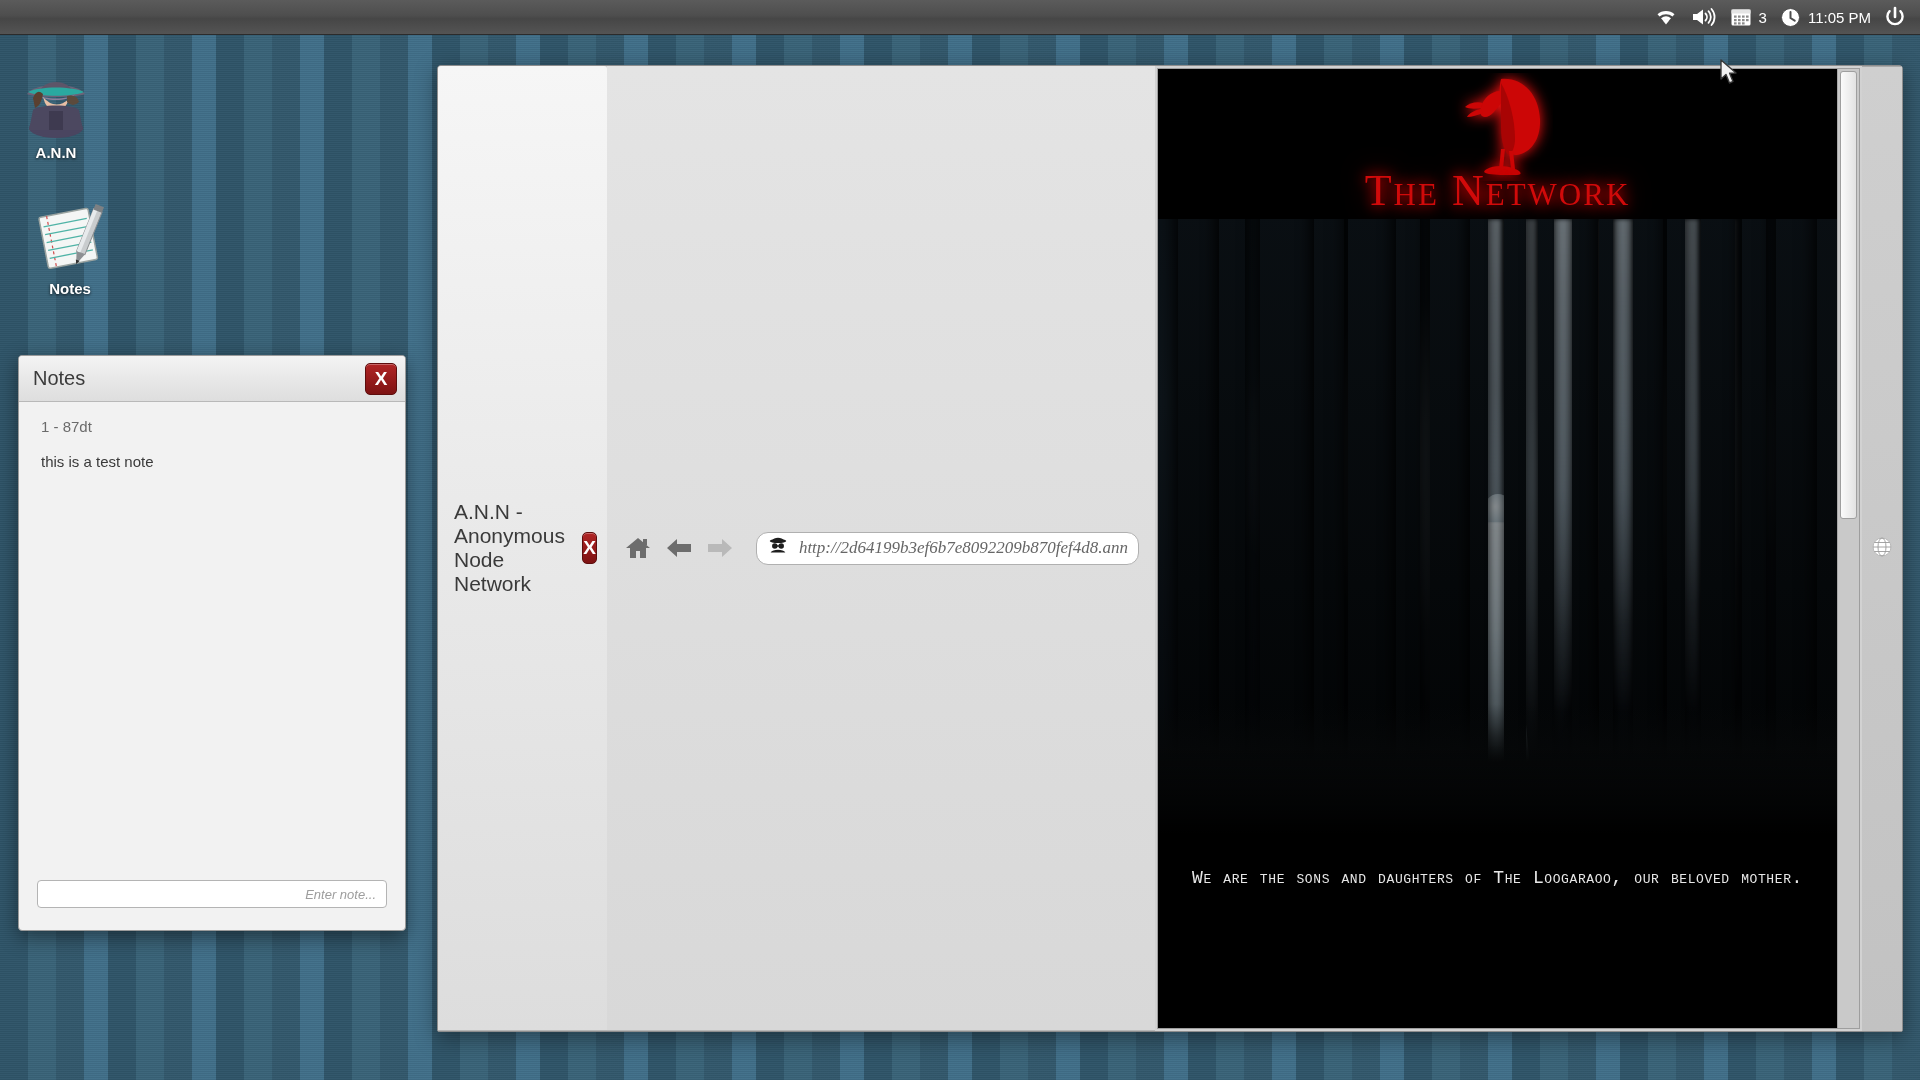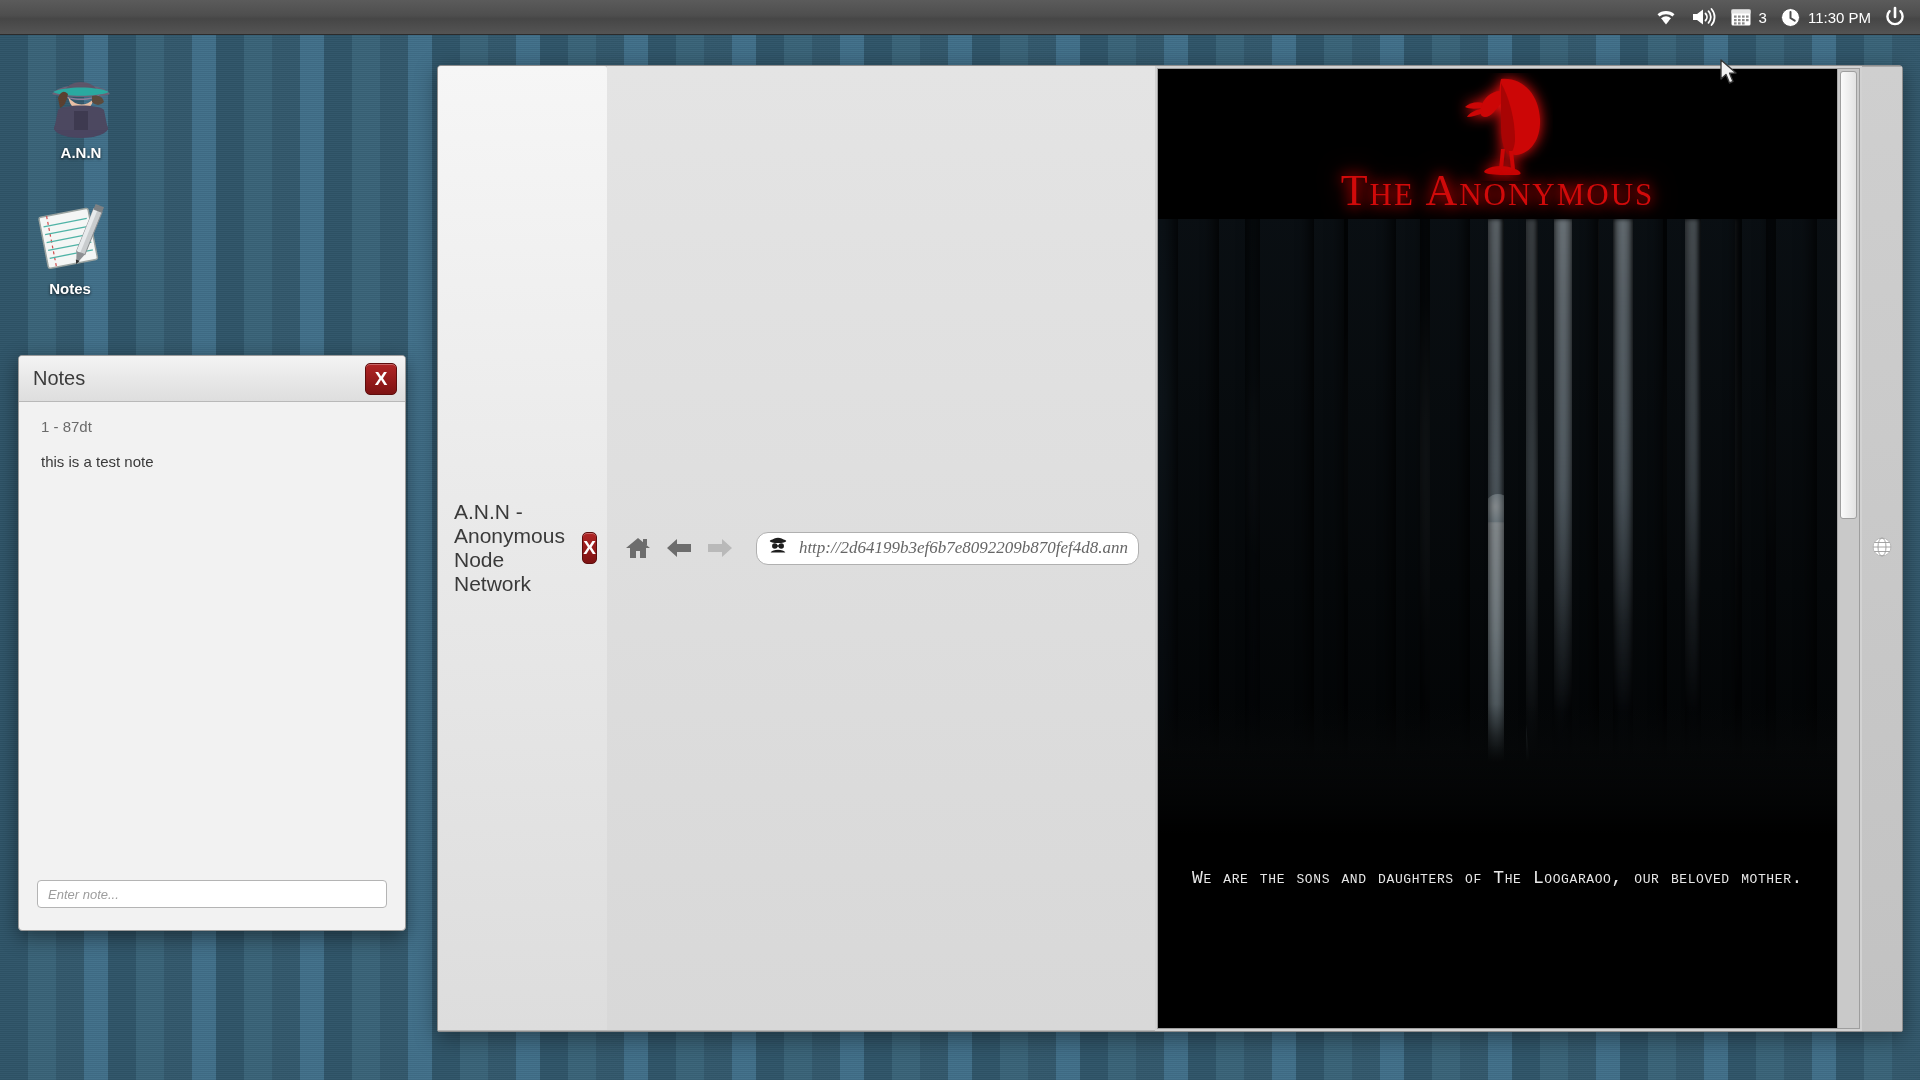--- a/index.html
+++ b/index.html
@@ -40,21 +40,21 @@
 
   
   .desk-icon {
     position:absolute; width:110px; text-align:center;
     color:#fff; font-size:15px; font-weight:bold;
     text-shadow:0 1px 3px rgba(0,0,0,.75);
     cursor:pointer;
   }
   .desk-icon .glyph { height:78px; display:flex; align-items:center; justify-content:center; }
   .desk-icon .lbl { margin-top:4px; display:block; }
-  #icon-ann { left:26px; top:62px; }
+  #icon-ann { left:1px; top:62px; }
   #icon-notes { left:15px; top:198px; }
 
   
   #notes-win {
     position:absolute; left:18px; top:355px; width:388px; height:576px;
     background:#f2f2f2;
     border:1px solid #9a9a9a;
     border-radius:4px;
     box-shadow:0 6px 20px rgba(0,0,0,.45);
     display:flex; flex-direction:column;
@@ -84,21 +84,21 @@
   }
   .note-row { padding:2px 22px 16px 22px; }
   .note-id { font-size:15px; color:#6b6b6b; margin-bottom:18px; }
   .note-text { font-size:15px; color:#3a3a3a; }
   #notes-footer { flex:0 0 58px; padding:8px 18px 14px 18px; }
   #note-input {
     width:100%; height:28px;
     border:1px solid #b4b4b4; border-radius:4px;
     background:#fff; padding:0 10px;
     font-family:"Liberation Sans", sans-serif;
-    font-size:13px; font-style:italic; color:#8d8d8d;
+    font-size:13px; font-style:italic; color:#8d8d8d;text-align:right;
   }
   #note-input::placeholder { color:#9d9d9d; font-style:italic; }
 
   
   #browser {
     position:absolute; left:437px; top:65px; width:1466px; height:967px;
     background:#d2d2d2;
     border:1px solid #8d8d8d;
     border-radius:4px 4px 2px 2px;
     box-shadow:0 6px 22px rgba(0,0,0,.4);
@@ -336,21 +336,21 @@
               <path d="M58 10 C66 24 72 46 72 66 C72 74 69 80 66 82 C62 80 58 70 58 54 Z" fill="#a80404"></path>
               <path d="M57 18 C48 18 40 26 38 34 C36 40 38 44 42 44 C48 44 54 36 58 30 Z"></path>
               <path d="M40 30 C34 28 26 30 22 34 C26 36 32 36 38 35 Z"></path>
               <path d="M38 36 C32 37 26 40 24 44 C29 44 35 42 40 40 Z"></path>
               <path d="M62 76 L60 96 L56 96 L58 76 Z"></path>
               <path d="M70 78 L72 96 L68 96 L66 78 Z"></path>
               <path d="M44 96 C50 92 64 92 72 96 C78 98 80 102 74 102 C62 102 52 102 46 101 C40 100 40 98 44 96 Z"></path>
             </g>
           </svg>
         </span>
-        <div id="sitetitle">The Anonymous</div>
+        <div id="sitetitle">The Network</div>
       </div>
 
       <div id="hero">
         <div class="bright" style="left:48%;  width:18px; opacity:.85;"></div>
         <div class="bright" style="left:53.5%;width:16px; opacity:.7;"></div>
         <div class="bright" style="left:58%;  width:22px; opacity:.9;"></div>
         <div class="bright" style="left:63%;  width:14px; opacity:.6;"></div>
         <div class="bright" style="left:67%;  width:20px; opacity:.75;"></div>
         <div class="bright" style="left:72%;  width:12px; opacity:.5;"></div>
         <div class="bright" style="left:77%;  width:18px; opacity:.65;"></div>
@@ -453,21 +453,21 @@
       </svg>
       <span class="tray-text">3</span>
     </span>
 
     <span class="tray-item">
       <svg class="tray-ico" width="21" height="21" viewBox="0 0 21 21">
         <circle cx="10.5" cy="10.5" r="9" fill="#fff"></circle>
         <circle cx="10.5" cy="10.5" r="9" fill="none" stroke="#4e4e4e" stroke-width="1"></circle>
         <path d="M10.5 5 v6 l4.2 2.6" stroke="#4e4e4e" stroke-width="2" fill="none" stroke-linecap="round"></path>
       </svg>
-      <span class="tray-text">11:30 PM</span>
+      <span class="tray-text">11:05 PM</span>
     </span>
 
     <span class="tray-item">
       <svg class="tray-ico" width="22" height="22" viewBox="0 0 22 22">
         <path d="M11 2 v9" stroke="#fff" stroke-width="2.6" stroke-linecap="round"></path>
         <path d="M5.6 5.2 a7.6 7.6 0 1 0 10.8 0" stroke="#fff" stroke-width="2.4" fill="none" stroke-linecap="round"></path>
       </svg>
     </span>
 
   </div>

